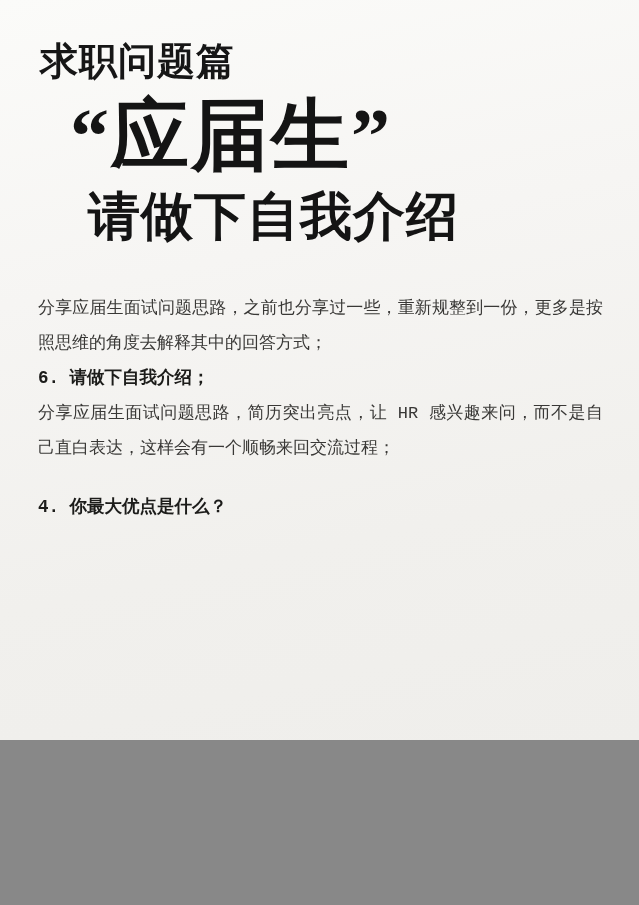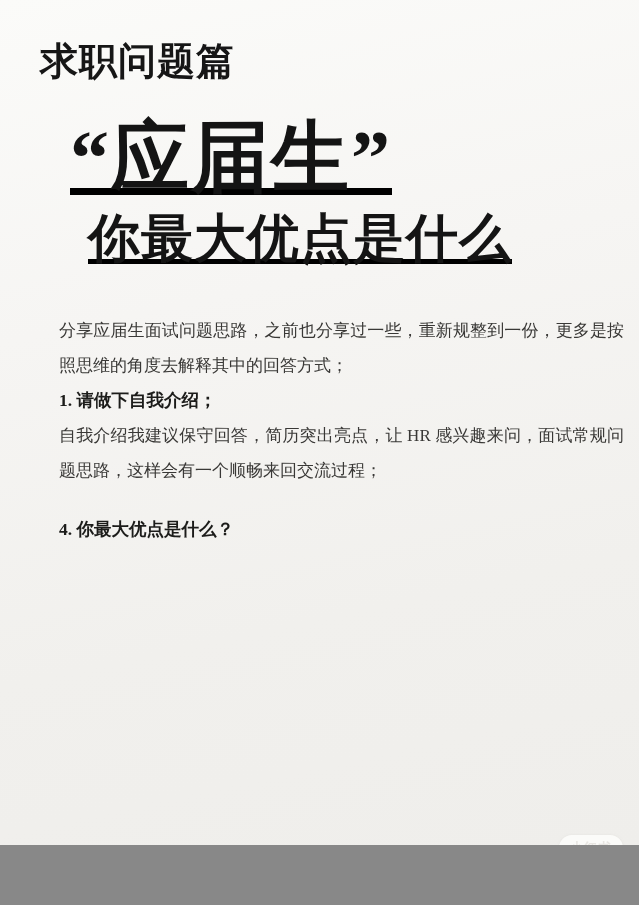--- a/index.html
+++ b/index.html
@@ -3,63 +3,63 @@
 <meta charset="utf-8">
 <style>
   html, body {
     margin: 0;
     padding: 0;
     background: #888;
   }
   .page {
     position: relative;
     width: 639px;
-    height: 845px;
+    height: 740px;
     margin: 0 auto;
     overflow: hidden;
     background: linear-gradient(168deg, #fbfbf9 0%, #f6f5f3 35%, #f1f0ed 70%, #efeeeb 100%);
     font-family: "Liberation Serif", "DejaVu Serif", serif;
   }
   .kicker {
     margin: 40px 0 0 40px;
     font-size: 38px;
     font-weight: bold;
     color: #161616;
     letter-spacing: 1px;
     line-height: 1.15;
   }
   .title-block {
-    margin-top: 30px;
-    text-decoration: underline;
+    margin-top: 8px;
   }
   .title-line1 {
     margin-left: 70px;
     font-size: 78px;
     font-weight: bold;
     color: #141414;
     line-height: 1.12;
     letter-spacing: 2px;
   }
   .title-line2 {
     margin-left: 88px;
     margin-top: 8px;
     font-size: 52px;
     font-weight: bold;
     color: #141414;
     line-height: 1.15;
     letter-spacing: 1px;
   }
   .body-text {
-    margin: 44px 38px 0 59px;
+    margin: 44px 38px 0 38px;
     width: 565px;
     font-size: 17px;
     line-height: 35px;
     color: #393836;
     text-align: justify;
     text-justify: inter-character;
+    font-family: Liberation Mono, monospace;
   }
   .body-text p {
     margin: 0;
     padding: 0;
   }
   .q-head {
     font-weight: bold;
     color: #1c1c1a;
     font-size: 17.5px;
   }
@@ -100,28 +100,28 @@
 </style>
 </head>
 <body>
 
 <div class="page">
 
   <div class="kicker">求职问题篇</div>
 
   <div class="title-block">
     <div class="title-line1">“应届生”</div>
-    <div class="title-line2">你最大优点是什么</div>
+    <div class="title-line2">请做下自我介绍</div>
   </div>
 
   <div class="body-text">
     <p>分享应届生面试问题思路，之前也分享过一些，重新规整到一份，更多是按照思维的角度去解释其中的回答方式；</p>
 
-    <p class="q-head">1. 请做下自我介绍；</p>
-    <p>自我介绍我建议保守回答，简历突出亮点，让 HR 感兴趣来问，面试常规问题思路，这样会有一个顺畅来回交流过程；</p>
+    <p class="q-head">6. 请做下自我介绍；</p>
+    <p>分享应届生面试问题思路，简历突出亮点，让 HR 感兴趣来问，而不是自己直白表达，这样会有一个顺畅来回交流过程；</p>
 
     <p class="q-head q2">4. 你最大优点是什么？</p>
   </div>
 
   <div class="watermark">
     <div class="wm-badge">小红书</div>
     <div class="wm-id">小红书号: 6116696812</div>
   </div>
 
 </div>

